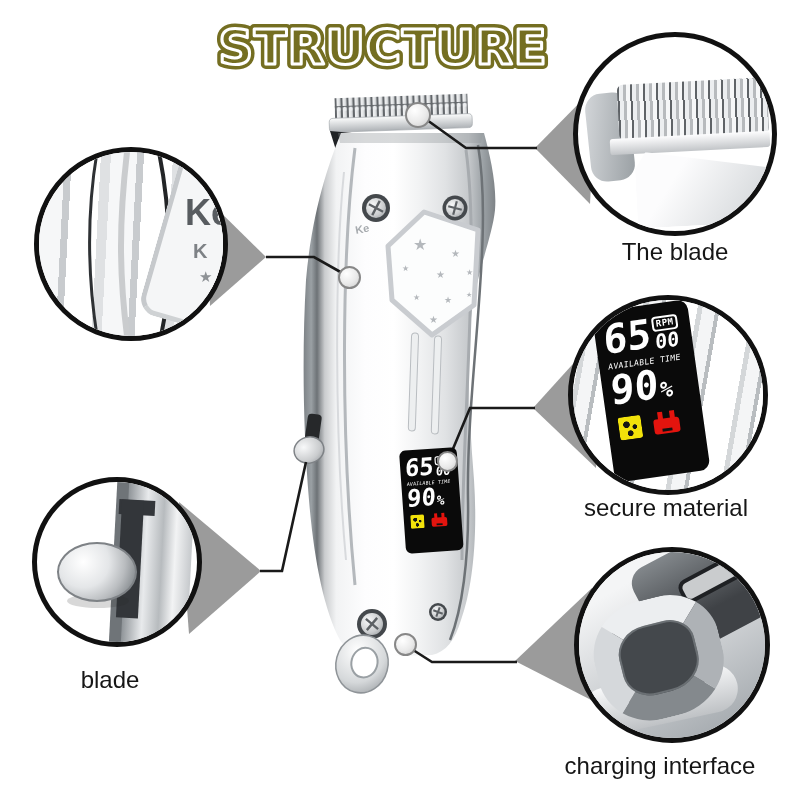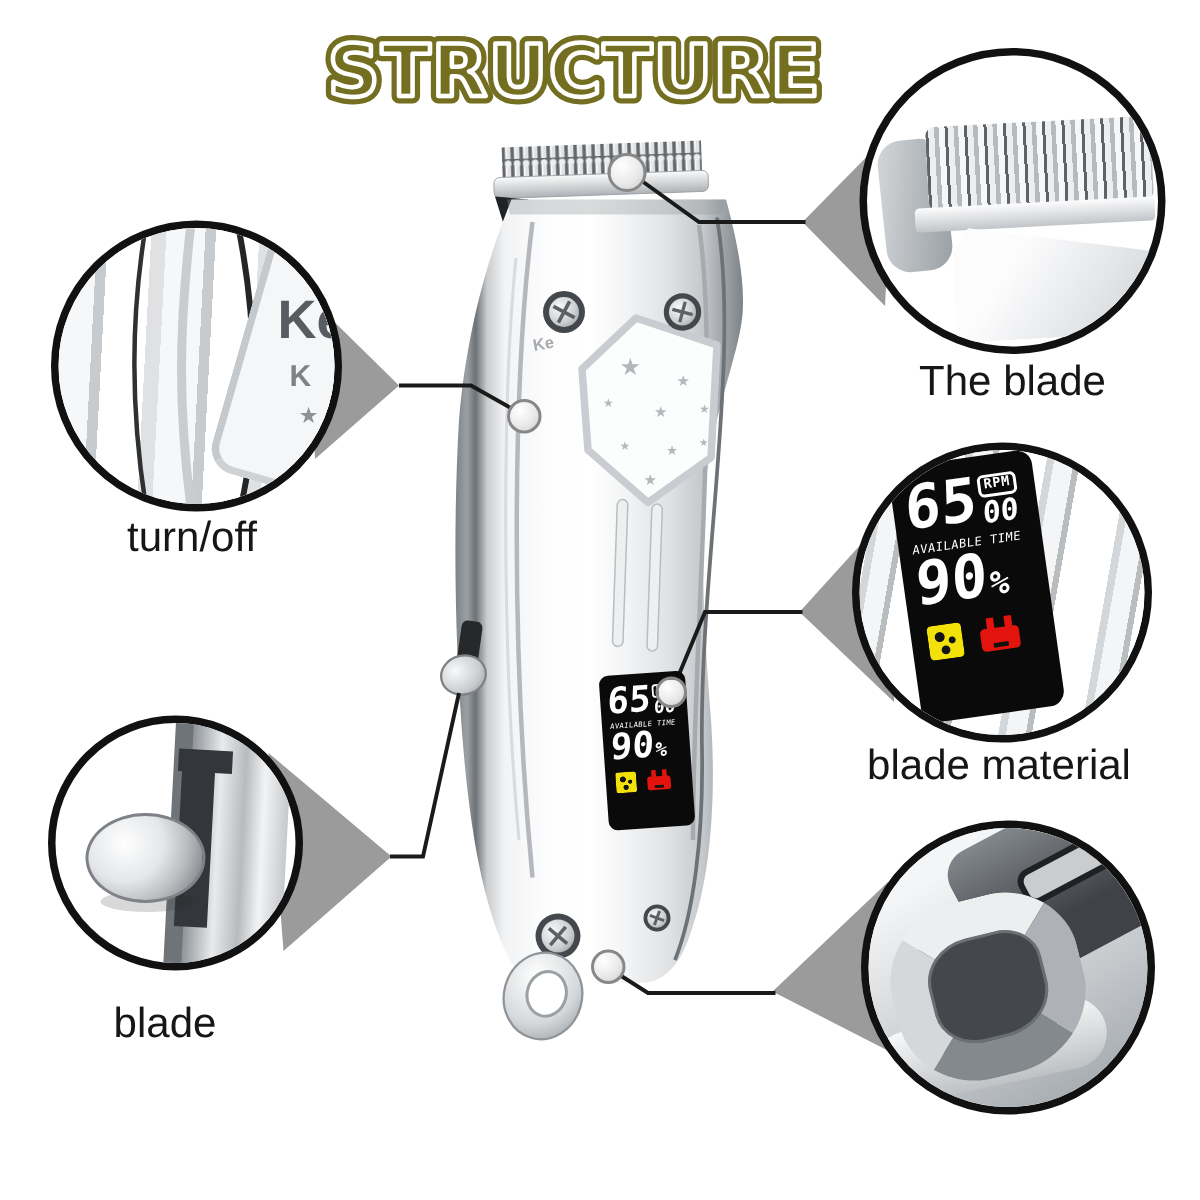--- a/index.html
+++ b/index.html
@@ -19,21 +19,21 @@
   .title-inline{font-family:"DejaVu Sans",sans-serif;font-weight:bold;font-size:48px;letter-spacing:1px;
               fill:none;stroke:#ffffff;stroke-width:3px;stroke-linejoin:round;}
   
   .mag{position:absolute;box-sizing:border-box;border:5px solid var(--circle-border);border-radius:50%;
        background:#fff;overflow:hidden;z-index:3;}
   .c-blade   {left:573px;top:32px; width:204px;height:204px;}
   .c-turnoff {left:34px; top:147px;width:194px;height:194px;}
   .c-secure  {left:568px;top:295px;width:200px;height:200px;}
   .c-hook    {left:32px; top:477px;width:170px;height:170px;}
   .c-charge  {left:574px;top:547px;width:196px;height:196px;}
-  .label{position:absolute;z-index:3;font-size:28px;color:var(--label);white-space:nowrap;
+  .label{position:absolute;z-index:3;font-size:24px;color:var(--label);white-space:nowrap;
          transform:translateX(-50%);}
   
   .co-dot{position:absolute;z-index:5;border-radius:50%;border:2px solid #878787;
           background:radial-gradient(circle at 35% 30%, #ffffff, #eaeaea 55%, #cccccc);}
   .d-blade {left:405px;top:102px;width:22px;height:22px;}
   .d-turn  {left:338px;top:266px;width:19px;height:19px;}
   .d-secure{left:437px;top:451px;width:17px;height:17px;}
   .d-charge{left:394px;top:633px;width:19px;height:19px;}
   
   .lcd{position:absolute;width:96px;height:172px;background:#0a0a0a;border-radius:10px;color:#fff;
@@ -307,22 +307,22 @@
 
   <div class="mag c-charge">
     <div class="ch-bg"></div>
     <div class="abs ch-lip"></div>
     <div class="abs ch-face"></div>
     <div class="abs ch-slot"></div>
     <div class="abs ch-loop"></div>
   </div>
 
   <div class="label" style="left:675px;top:238px">The blade</div>
-  <div class="label" style="left:128px;top:342px">turn/off</div>
-  <div class="label" style="left:666px;top:494px">blade material</div>
+  <div class="label" style="left:666px;top:494px">secure material</div>
   <div class="label" style="left:110px;top:666px">blade</div>
+  <div class="label" style="left:660px;top:752px">charging interface</div>
 
   <div class="co-dot d-blade"></div>
   <div class="co-dot d-turn"></div>
   <div class="co-dot d-secure"></div>
   <div class="co-dot d-charge"></div>
 
 </div>
 
 </body></html>

